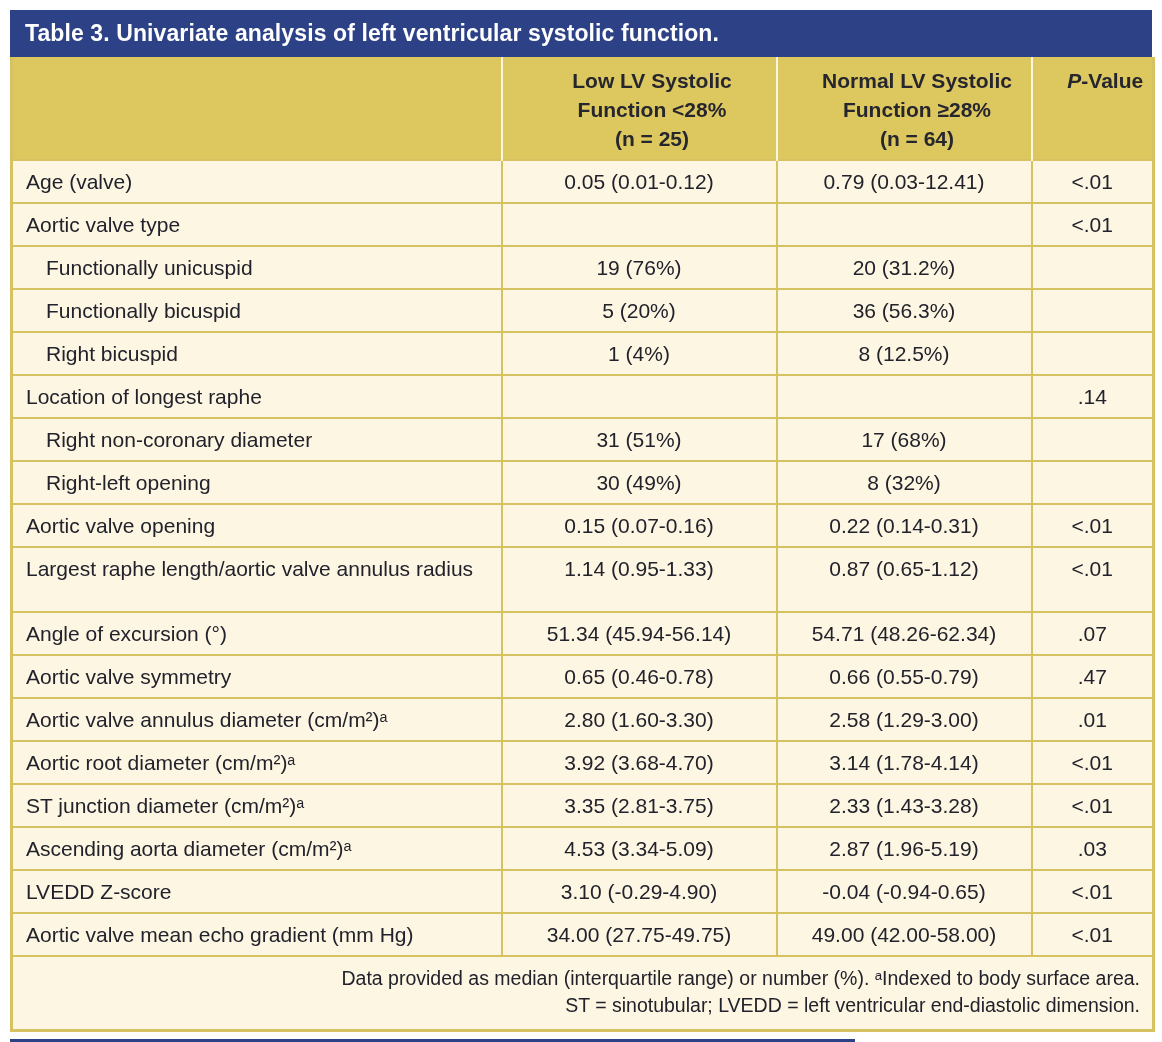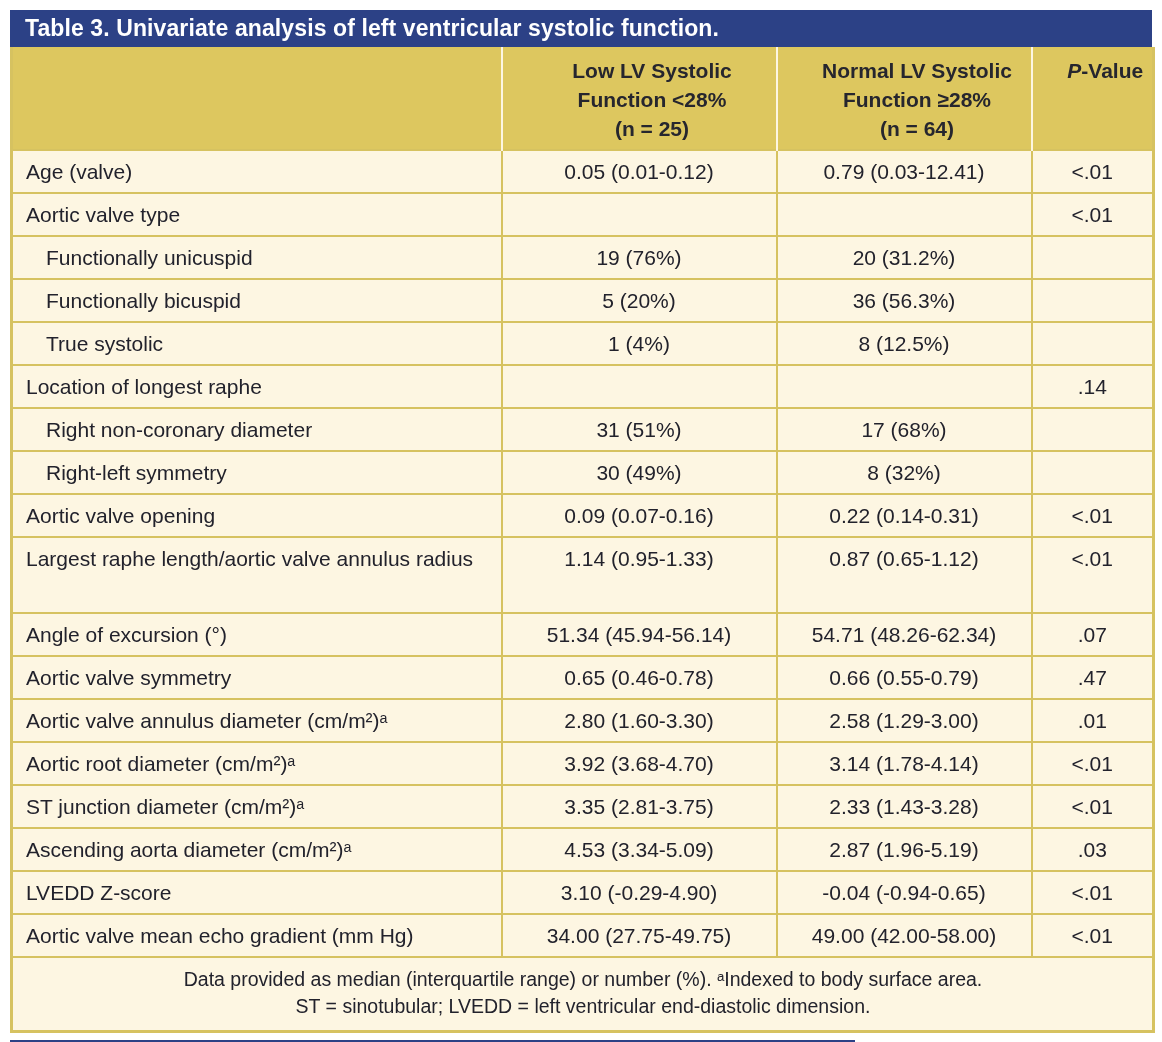--- a/index.html
+++ b/index.html
@@ -8,21 +8,21 @@
     background: #ffffff;
     overflow: hidden;
     font-family: "Liberation Sans", "DejaVu Sans", sans-serif;
     color: #22222c;
   }
   .sheet { position: relative; width: 1162px; height: 1042px; }
   .tablewrap { position: absolute; left: 10px; top: 10px; width: 1142px; }
 
   .title-bar {
     background: #2c4186;
-    height: 37px;
+    height: 47px;
     display: flex;
     align-items: center;
     padding-left: 15px;
   }
   .title-bar .title {
     color: #ffffff;
     font-weight: bold;
     font-size: 23px;
     letter-spacing: 0.1px;
   }
@@ -62,24 +62,24 @@
     font-size: 21px;
     line-height: 24px;
     vertical-align: top;
     padding: 9px 10px 8px 10px;
     color: #22222c;
   }
   tbody td.lbl { text-align: left; padding-left: 13px; }
   tbody tr.indent td.lbl { padding-left: 33px; }
   tbody td.val, tbody td.pval { text-align: center; }
   tbody tr { height: 43px; }
-  tbody tr.tall { height: 76px; }
+  tbody tr.tall { height: 65px; }
 
   tr.footrow td {
-    text-align: center;
+    text-align: right;
     font-size: 19.5px;
     line-height: 27px;
     padding: 8px 12px 10px 13px;
   }
 
   .bottom-rule {
     margin-top: 7px;
     margin-left: 0px;
     width: 845px;
     height: 3px;
@@ -134,46 +134,46 @@
           <td class="val">20 (31.2%)</td>
           <td class="pval"></td>
         </tr>
         <tr class="indent">
           <td class="lbl">Functionally bicuspid</td>
           <td class="val">5 (20%)</td>
           <td class="val">36 (56.3%)</td>
           <td class="pval"></td>
         </tr>
         <tr class="indent">
-          <td class="lbl">True systolic</td>
+          <td class="lbl">Right bicuspid</td>
           <td class="val">1 (4%)</td>
           <td class="val">8 (12.5%)</td>
           <td class="pval"></td>
         </tr>
         <tr>
           <td class="lbl">Location of longest raphe</td>
           <td class="val"></td>
           <td class="val"></td>
           <td class="pval">.14</td>
         </tr>
         <tr class="indent">
           <td class="lbl">Right non-coronary diameter</td>
           <td class="val">31 (51%)</td>
           <td class="val">17 (68%)</td>
           <td class="pval"></td>
         </tr>
         <tr class="indent">
-          <td class="lbl">Right-left symmetry</td>
+          <td class="lbl">Right-left opening</td>
           <td class="val">30 (49%)</td>
           <td class="val">8 (32%)</td>
           <td class="pval"></td>
         </tr>
         <tr>
           <td class="lbl">Aortic valve opening</td>
-          <td class="val">0.09 (0.07-0.16)</td>
+          <td class="val">0.15 (0.07-0.16)</td>
           <td class="val">0.22 (0.14-0.31)</td>
           <td class="pval">&lt;.01</td>
         </tr>
         <tr class="tall">
           <td class="lbl">Largest raphe length/aortic valve annulus radius</td>
           <td class="val">1.14 (0.95-1.33)</td>
           <td class="val">0.87 (0.65-1.12)</td>
           <td class="pval">&lt;.01</td>
         </tr>
         <tr>

